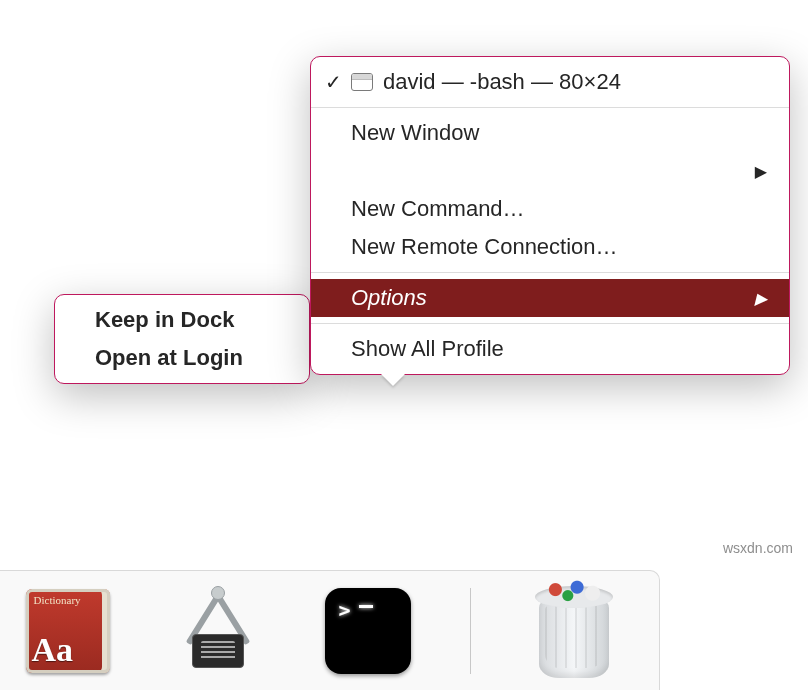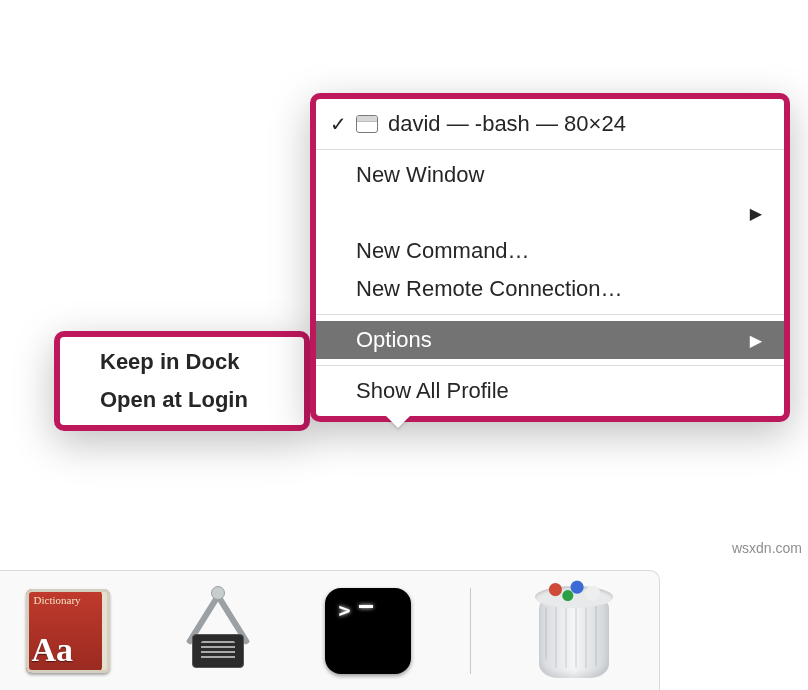--- a/index.html
+++ b/index.html
@@ -107,36 +107,35 @@
       radial-gradient(circle at 20% 40%, #d04a3a 0 6px, transparent 7px),
       radial-gradient(circle at 55% 30%, #3d6bd6 0 6px, transparent 7px),
       radial-gradient(circle at 80% 55%, #eee 0 7px, transparent 8px),
       radial-gradient(circle at 40% 65%, #2aa043 0 5px, transparent 6px);
   }
 
   
   .menu {
     position:absolute;
     background:#fff;
-    border:6px solid #be185d;
+    border:1px solid #be185d;
     border-radius:10px;
     box-shadow: 0 12px 40px rgba(0,0,0,.25);
     padding: 6px 0;
-    margin-top: 37px;
   }
   .menu.main { left:310px; top:56px; width:480px; }
   .menu.sub  { left:54px;  top:294px; width:256px;font-weight:bold; }
 
   .menu-item {
     display:flex; align-items:center;
     height:38px; padding: 0 22px 0 40px;
     font-size:22px; color:#262626;
     position:relative; white-space:nowrap;
   }
-  .menu-item.selected { background:#737373; color:#fff; }
+  .menu-item.selected { background:#7f1d1d; color:#fff;font-style:italic; }
   .menu-sep { height:1px; background:#dcdcdc; margin:6px 0; }
   .check::before{
     content:"✓"; position:absolute; left:14px; font-size:20px;
   }
   .submenu-arrow { margin-left:auto; font-size:16px; }
   .win-glyph{
     display:inline-flex; width:22px; height:18px;
     border:1.5px solid #7a7a7a; border-radius:3px;
     margin-right:10px; position:relative; background:#fff;
   }
@@ -149,21 +148,21 @@
   .menu-tail{
     position:absolute; bottom:-12px; left:70px;
     width:0; height:0;
     border-left:12px solid transparent;
     border-right:12px solid transparent;
     border-top:12px solid #fff;
     filter: drop-shadow(0 2px 1px rgba(0,0,0,.15));
   }
 
   .watermark{
-    position:absolute; right:6px; bottom:134px;
+    position:absolute; right:15px; bottom:134px;
     font-size:14px; color:#8e8e8e;
   }
 </style>
 </head>
 <body>
 <div class="canvas">
 
   <div class="menu sub">
     <div class="menu-item">
       <span>Keep in Dock</span>

